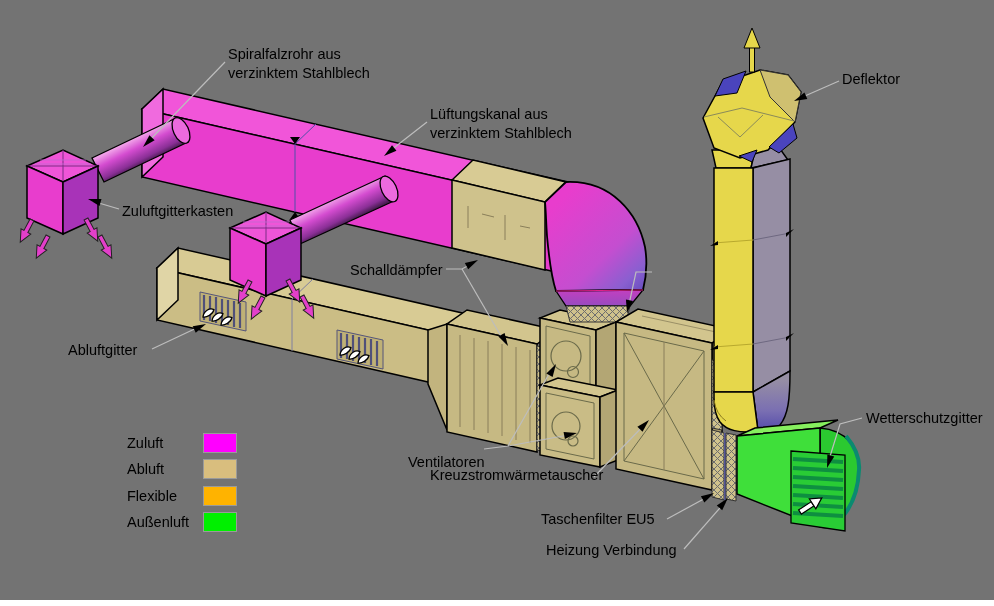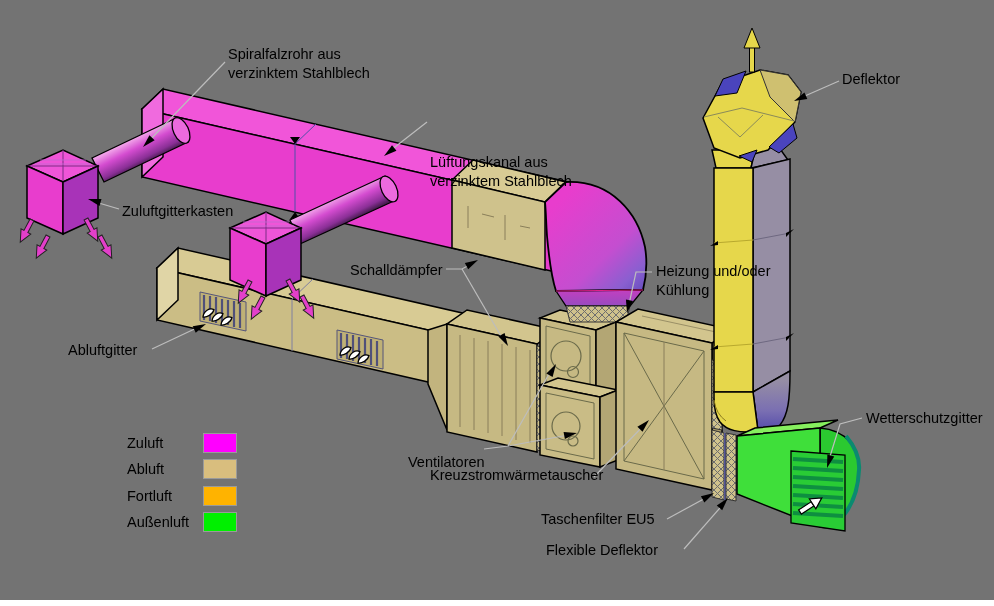--- a/index.html
+++ b/index.html
@@ -290,51 +290,47 @@
     <use href="#ah" transform="translate(649,420) rotate(-46)"></use>
     <use href="#ah" transform="translate(714,493) rotate(-29)"></use>
     <use href="#ah" transform="translate(728,498) rotate(-49)"></use>
   </g>
 </svg>
 
 <div class="lbl" style="left:228px;top:45px;">
   <div>Spiralfalzrohr aus</div>
   <div>verzinktem Stahlblech</div>
 </div>
-<div class="lbl" style="left:430px;top:105px;margin-top:48px;">
+<div class="lbl" style="left:430px;top:105px;">
   <div>Lüftungskanal aus</div>
   <div>verzinktem Stahlblech</div>
 </div>
 <div class="lbl" style="left:122px;top:202px;">Zuluftgitterkasten</div>
 <div class="lbl" style="left:68px;top:341px;">Abluftgitter</div>
 <div class="lbl" style="left:350px;top:261px;">Schalldämpfer</div>
-<div class="lbl" style="left:656px;top:262px;">
-  <div>Heizung und/oder</div>
-  <div>Kühlung</div>
-</div>
 <div class="lbl" style="left:842px;top:70px;">Deflektor</div>
 <div class="lbl" style="left:866px;top:409px;">Wetterschutzgitter</div>
 <div class="lbl" style="left:408px;top:441px;margin-top:12px;">Ventilatoren</div>
 <div class="lbl" style="left:430px;top:466px;">
   <div>Kreuzstromwärmetauscher</div>
 </div>
 <div class="lbl" style="left:541px;top:510px;">Taschenfilter EU5</div>
-<div class="lbl" style="left:546px;top:541px;">Flexible Deflektor</div>
+<div class="lbl" style="left:546px;top:541px;">Heizung Verbindung</div>
 
 <div>
   <div class="legend-row" style="top:433px;">
     <div class="legend-label">Zuluft</div>
     <div class="legend-swatch" style="background: rgb(255, 0, 255);"></div>
   </div>
   <div class="legend-row" style="top:459px;">
     <div class="legend-label">Abluft</div>
     <div class="legend-swatch" style="background: rgb(217, 190, 126);"></div>
   </div>
   <div class="legend-row" style="top:486px;">
-    <div class="legend-label">Fortluft</div>
+    <div class="legend-label">Flexible</div>
     <div class="legend-swatch" style="background: rgb(255, 179, 0);"></div>
   </div>
   <div class="legend-row" style="top:512px;">
     <div class="legend-label">Außenluft</div>
     <div class="legend-swatch" style="background: rgb(0, 240, 0);"></div>
   </div>
 </div>
 
 </div>
 

